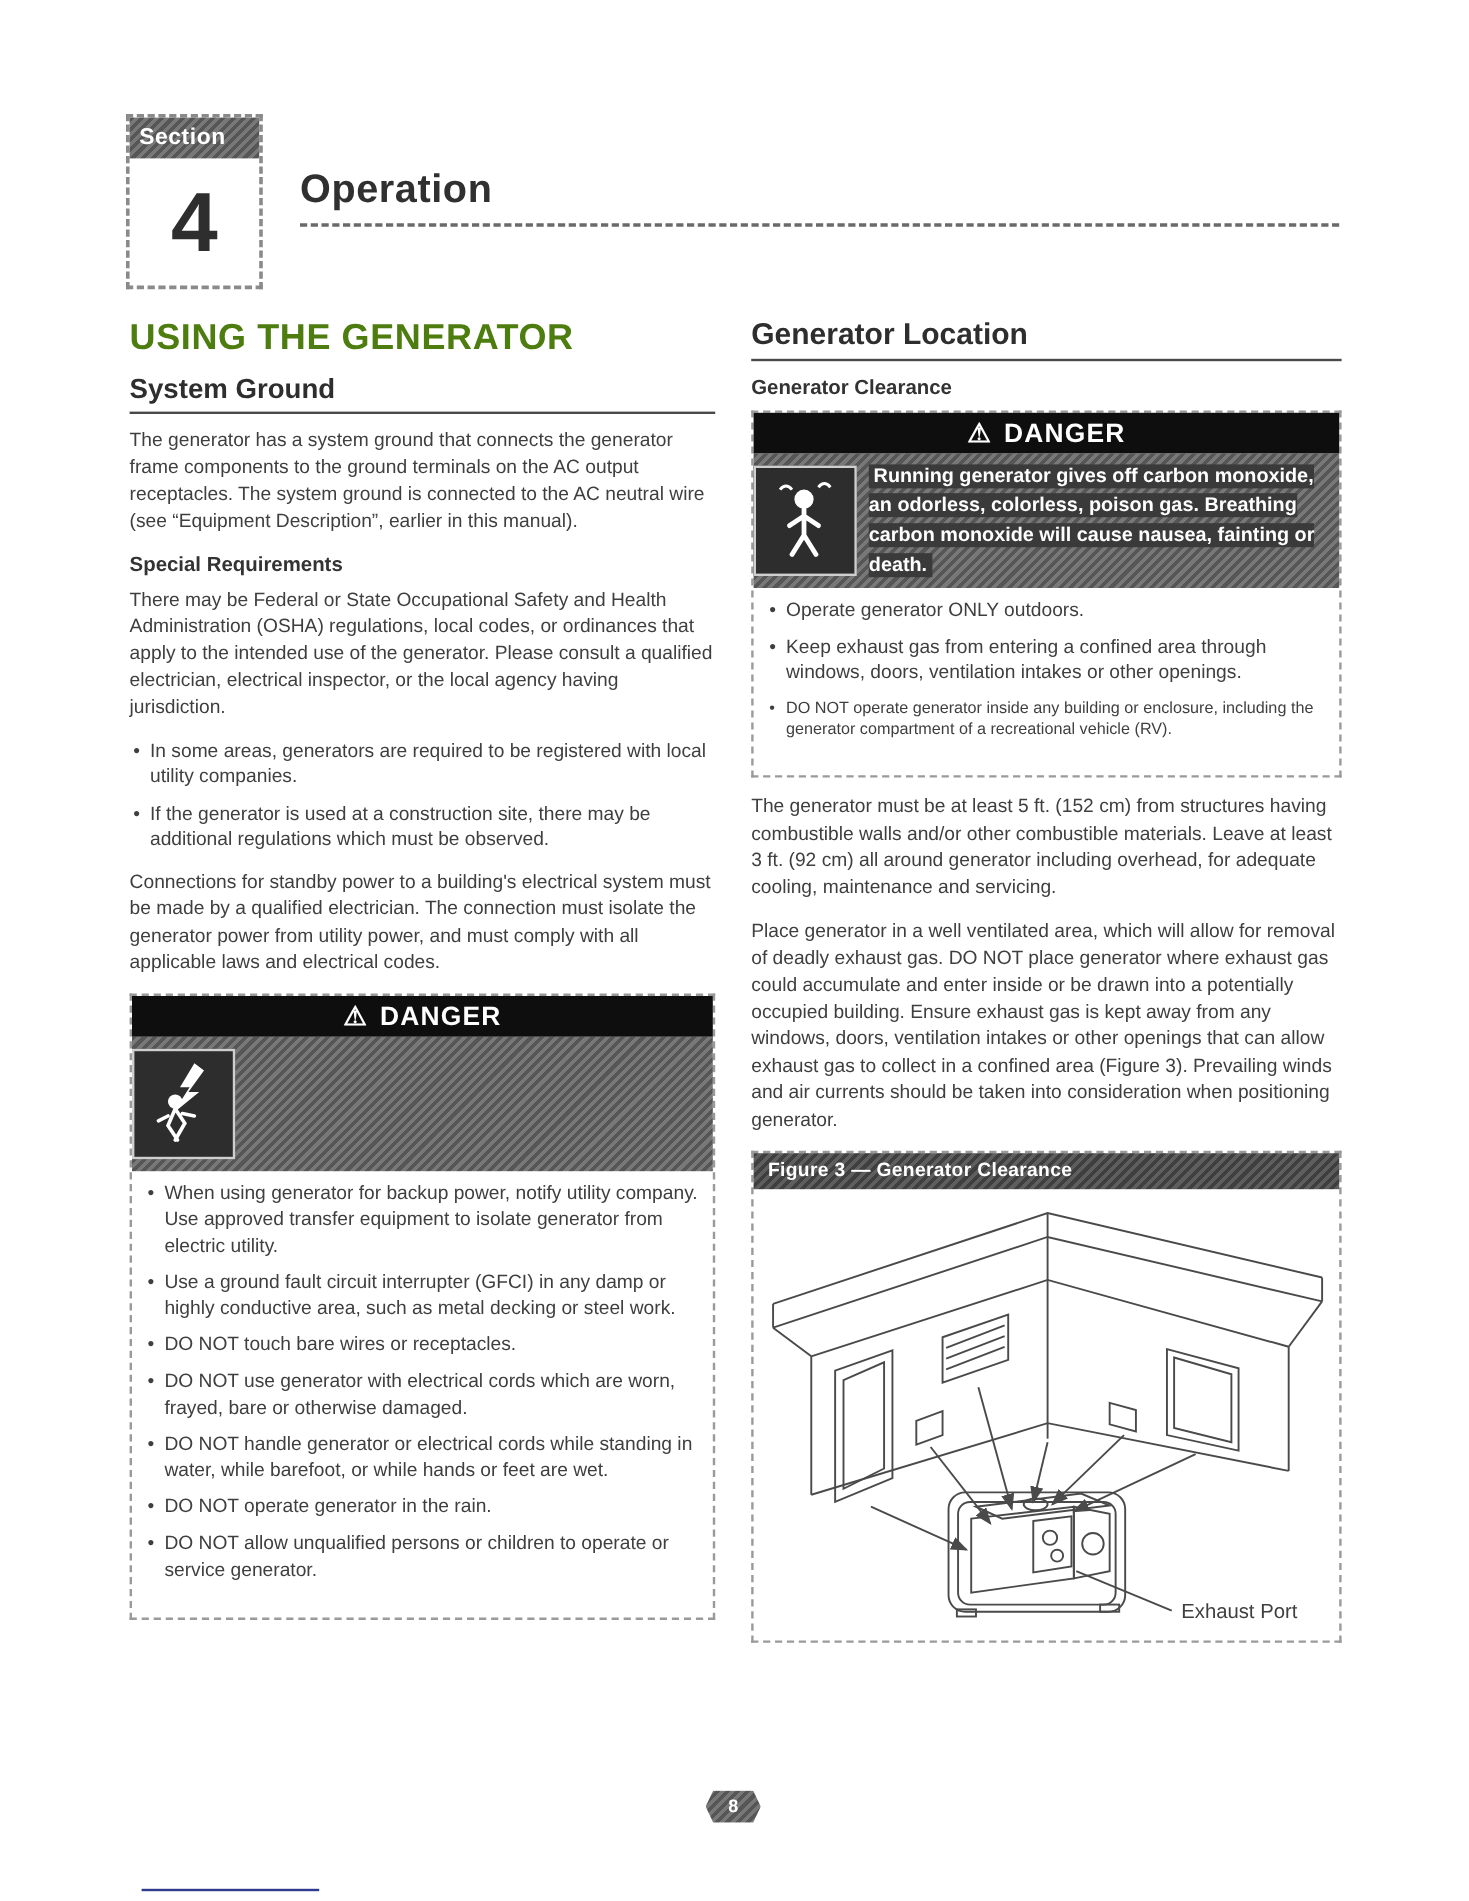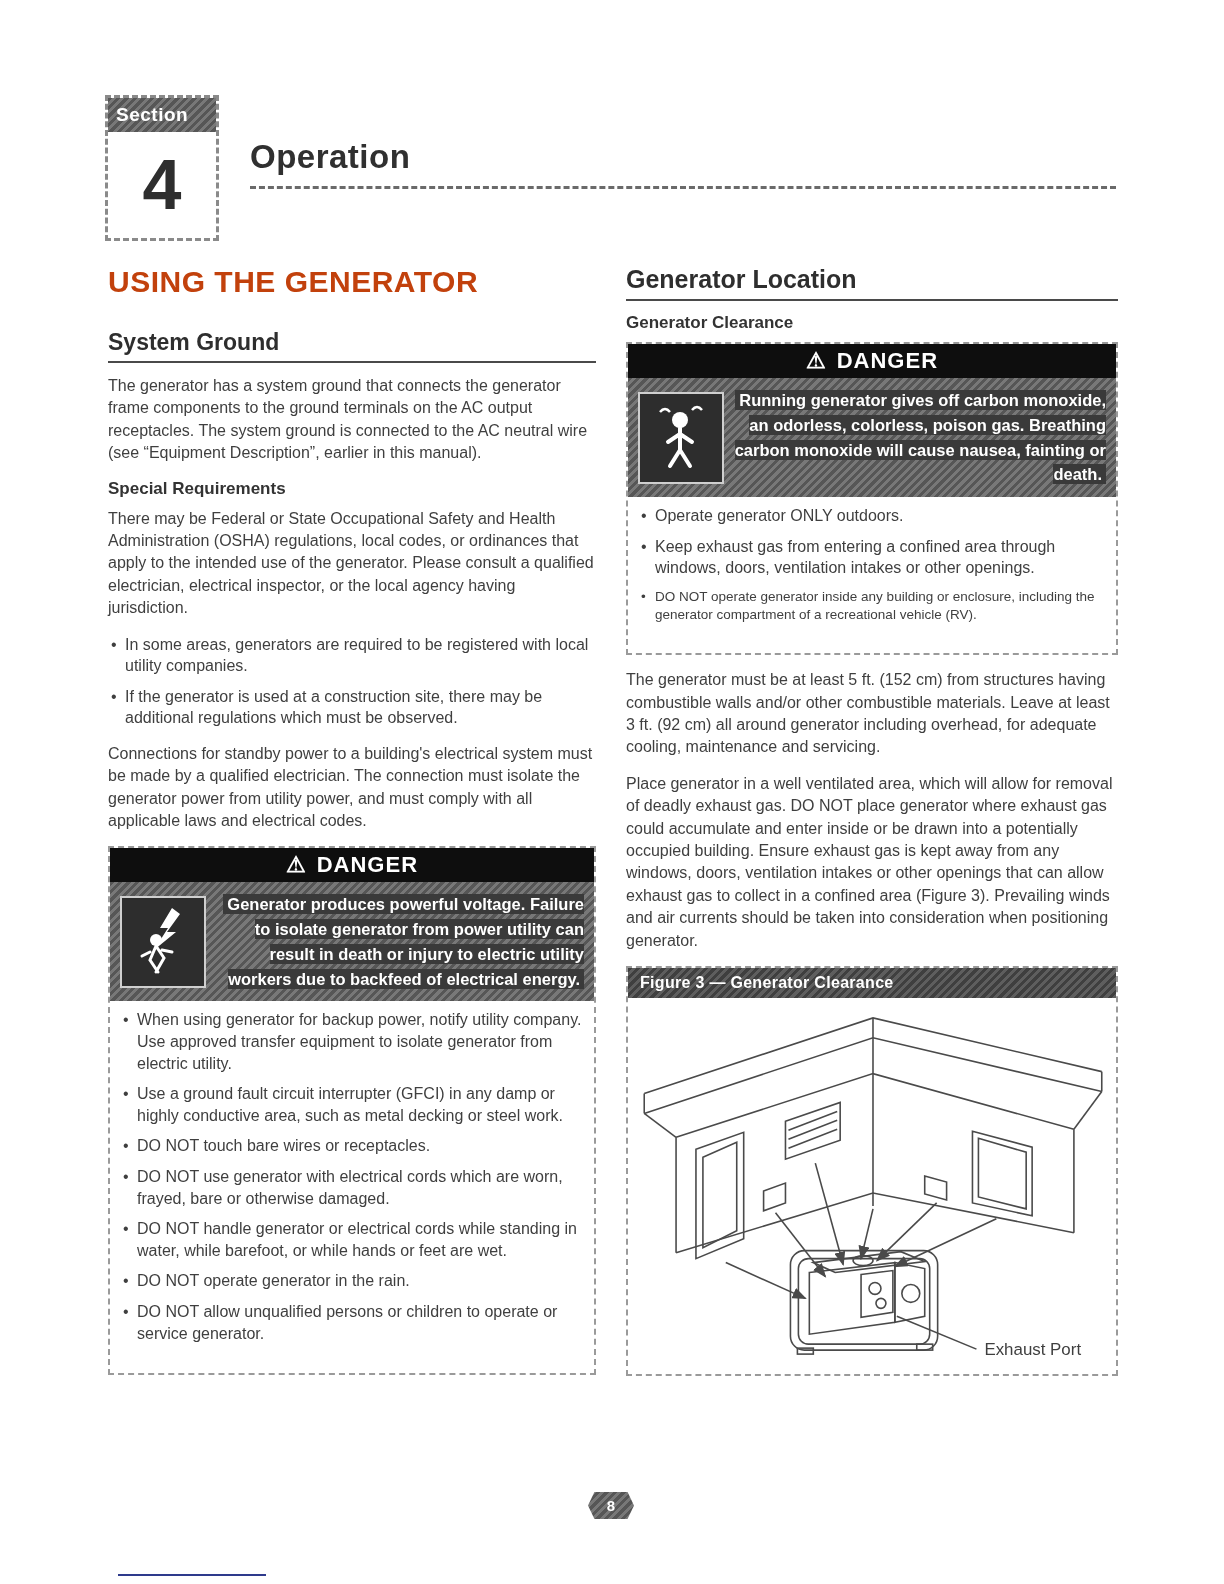--- a/index.html
+++ b/index.html
@@ -35,22 +35,22 @@
     font-size:33px; font-weight:bold; color:#303030; letter-spacing:0.5px;
     padding-bottom:10px; border-bottom:3px dashed #6a6a6a;margin-top:36px;
   }
 
   
   .col { position:absolute; top:265px; }
   .col-left  { left:108px; width:488px; }
   .col-right { left:626px; width:492px; }
 
   h1.main-heading {
-    font-size:30px; font-weight:bold; color:#c2410c; letter-spacing:0.5px;
-    margin-bottom:30px;
+    font-size:30px; font-weight:bold; color:#4d7c0f; letter-spacing:0.5px;
+    margin-bottom:12px;
   }
   h2.rule-heading {
     font-size:23px; font-weight:bold; color:#2e2e2e;
     border-bottom:2px solid #4a4a4a; padding-bottom:5px; margin-bottom:12px;
   }
   h2.hang { padding-left:70px; text-indent:-70px; margin-top:22px; }
   h3.sub-heading { font-size:17px; font-weight:bold; color:#333; margin:6px 0 9px; }
   p.body { font-size:16px; line-height:1.4; margin-bottom:14px; }
 
   ul.bullets { list-style:none; margin-bottom:14px; }
@@ -62,21 +62,21 @@
 
   
   .danger-box { border:2px dashed #9a9a9a; margin:6px 0 14px; background:#fff; }
   .danger-header {
     background:#0e0e0e; color:#fff; font-weight:bold; font-size:22px;
     letter-spacing:1px; text-align:center; padding:4px 0;
     display:flex; align-items:center; justify-content:center; gap:10px;
   }
   .danger-header .tri { font-size:22px; line-height:1; }
   .danger-body {
-    display:flex; align-items:center; gap:10px; padding:10px; min-height:112px;text-align:right;
+    display:flex; align-items:center; gap:10px; padding:0; min-height:112px;
   }
   .danger-icon-box {
     flex:0 0 auto; width:86px; height:92px; background:#2d2d2d;
     border:2px solid #cfcfcf; display:flex; align-items:center; justify-content:center;
   }
   .danger-text {
     color:#fff; font-weight:bold; font-size:16.5px; line-height:1.5;
   }
   .danger-text span { background:#3a3a3a; padding:1px 4px; }
   .danger-bullets { padding:8px 10px 6px; }
@@ -132,23 +132,20 @@
       <span class="tri">⚠</span>
       <span>DANGER</span>
     </div>
     <div class="danger-body hatch">
       <div class="danger-icon-box">
         <svg width="62" height="72" viewBox="0 0 62 72">
           <polygon points="40,2 28,22 36,22 22,44 44,26 35,26 48,8" fill="#ffffff"></polygon>
           <circle cx="24" cy="34" r="6" fill="#ffffff"></circle>
           <path d="M24 40 L18 54 L26 66 M24 40 L32 52 L24 66 M18 46 L10 50 M30 44 L40 46" stroke="#ffffff" stroke-width="3" fill="none" stroke-linecap="round"></path>
         </svg>
-      </div>
-      <div class="danger-text">
-        <span>Generator produces powerful voltage. Failure to isolate generator from power utility can result in death or injury to electric utility workers due to backfeed of electrical energy.</span>
       </div>
     </div>
     <ul class="bullets danger-bullets">
       <li>When using generator for backup power, notify utility company. Use approved transfer equipment to isolate generator from electric utility.</li>
       <li>Use a ground fault circuit interrupter (GFCI) in any damp or highly conductive area, such as metal decking or steel work.</li>
       <li>DO NOT touch bare wires or receptacles.</li>
       <li>DO NOT use generator with electrical cords which are worn, frayed, bare or otherwise damaged.</li>
       <li>DO NOT handle generator or electrical cords while standing in water, while barefoot, or while hands or feet are wet.</li>
       <li>DO NOT operate generator in the rain.</li>
       <li>DO NOT allow unqualified persons or children to operate or service generator.</li>

